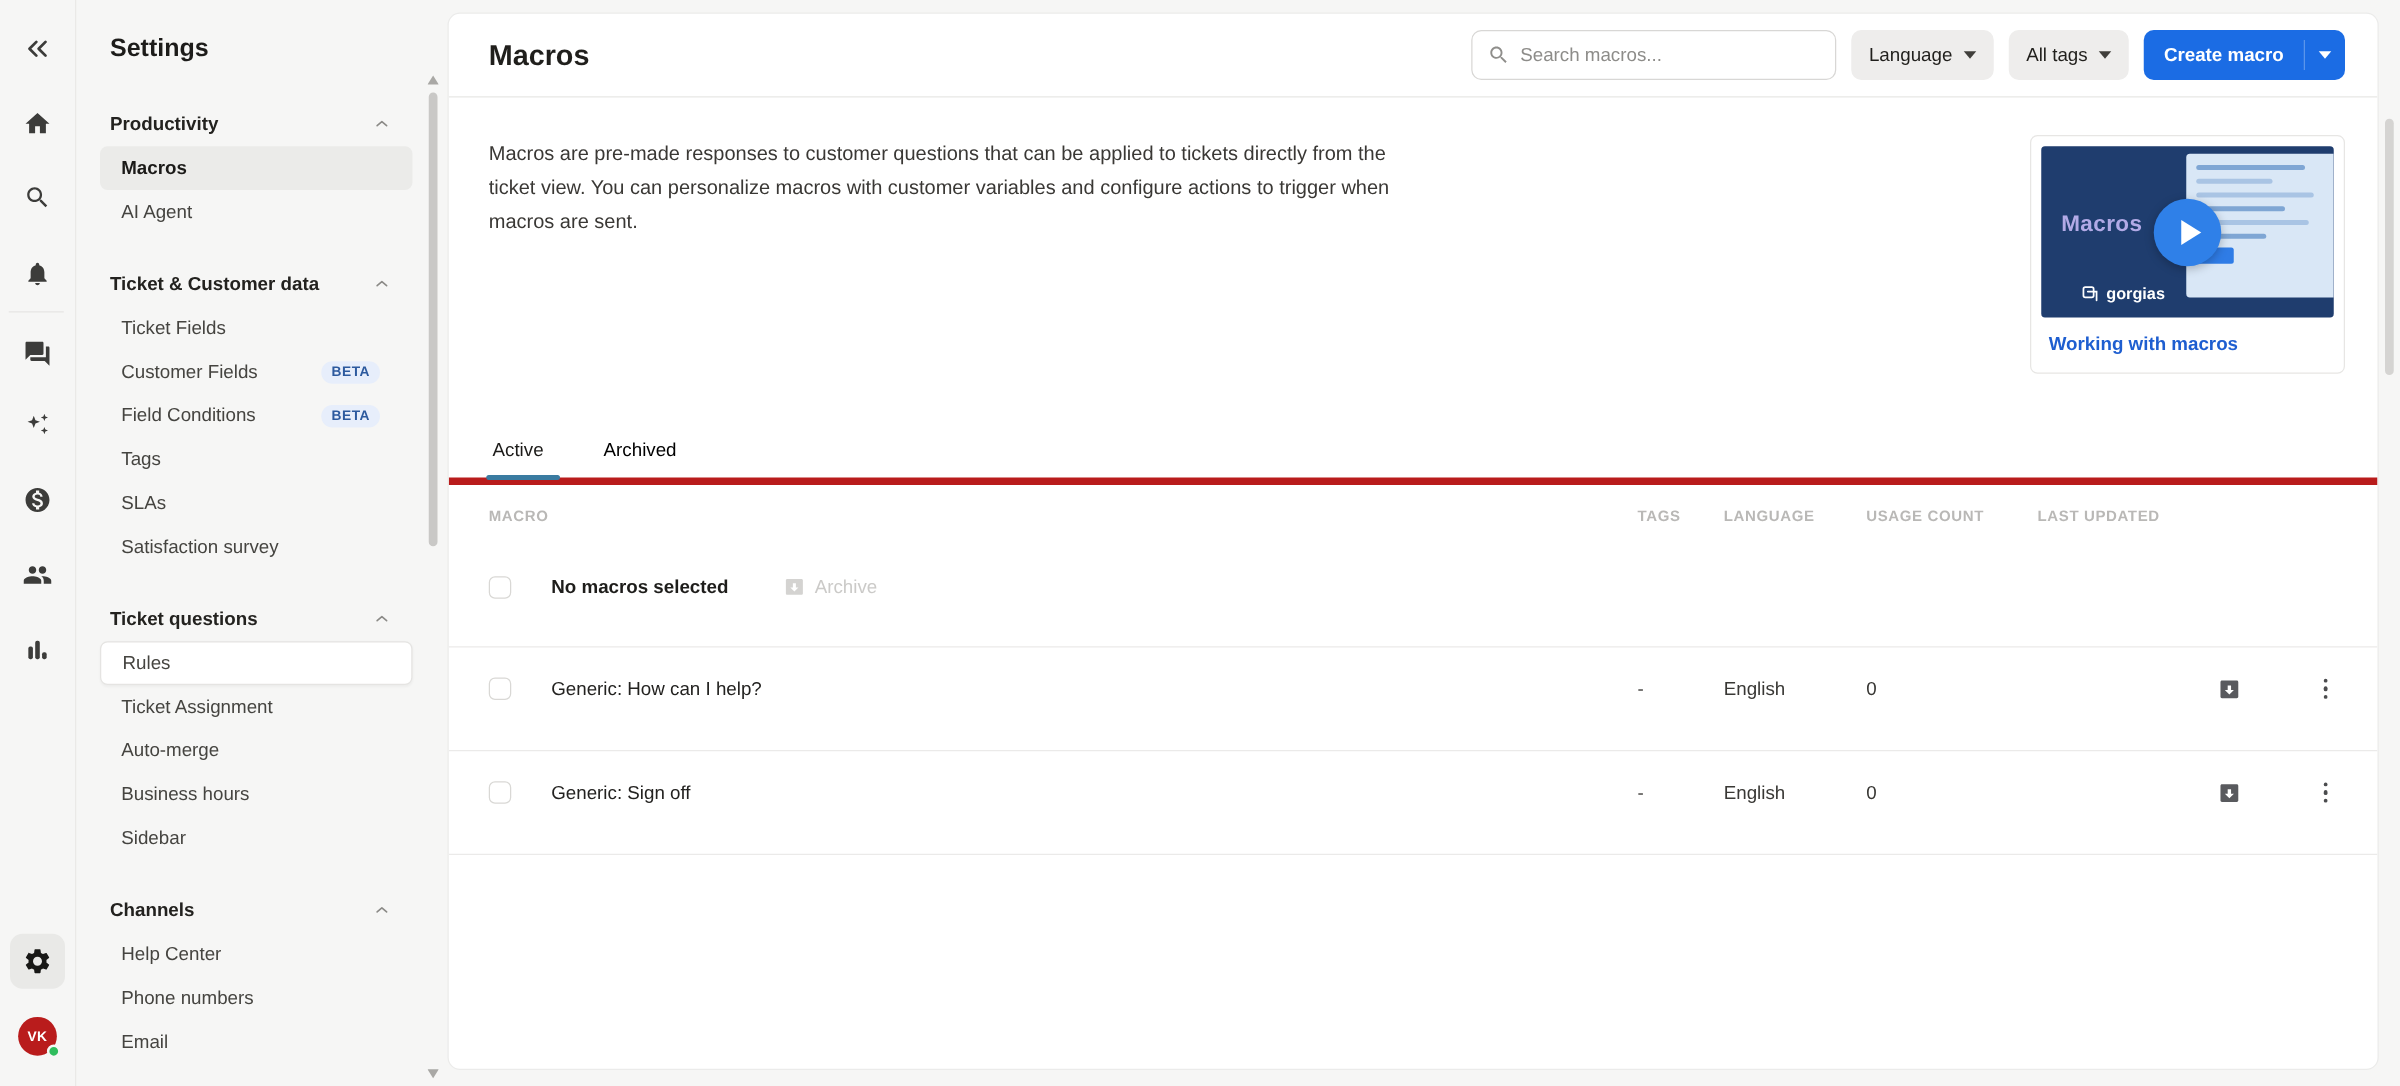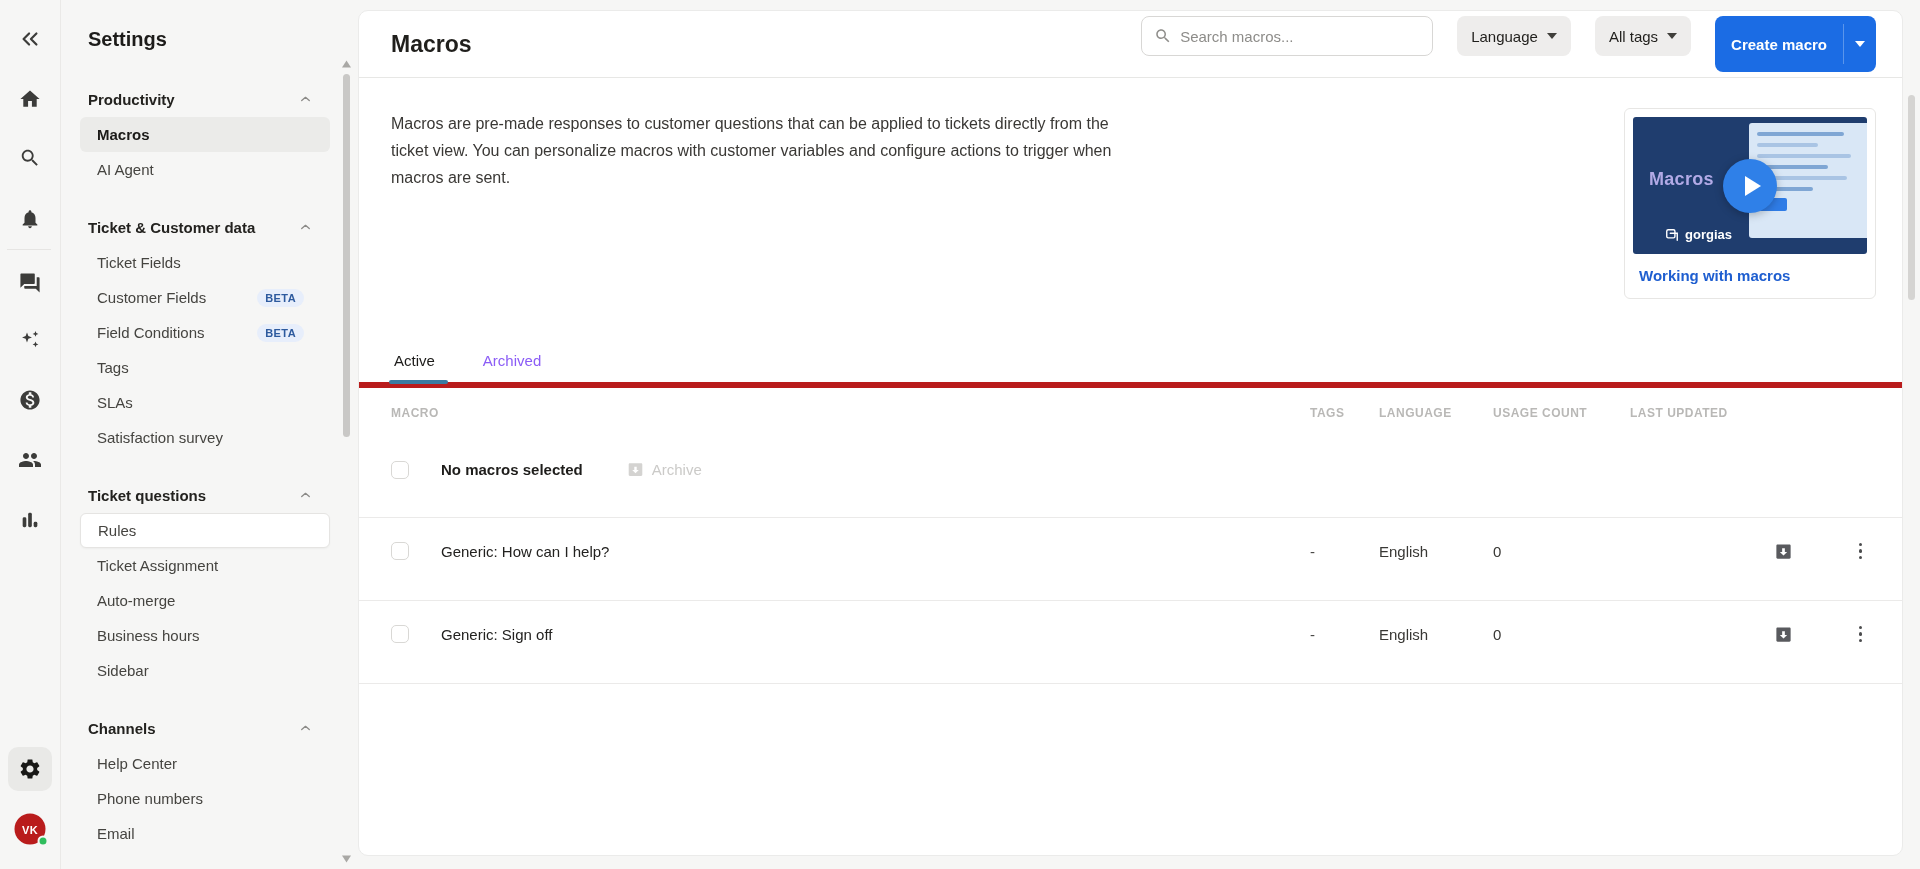--- a/index.html
+++ b/index.html
@@ -45,34 +45,34 @@
   .side-scroll-thumb{ position:absolute; left:343px; top:74px; width:7px; height:363px;
     background:#c9c8c6; border-radius:4px; }
 
   
   .card { position:absolute; left:358px; top:10px; width:1545px; height:846px;
     background:#fff; border:1px solid #ebebea; border-radius:10px; overflow:hidden; }
 
   .card-header { height:67px; border-bottom:1px solid #e7e7e5;
     display:flex; align-items:center; padding:0 26px 0 32px; }
   .page-title { font-size:23px; font-weight:600; color:#201f1c; }
-  .header-controls { margin-left:auto; display:flex; align-items:flex-start; gap:24px; }
+  .header-controls { margin-left:auto; display:flex; align-items:flex-end; gap:12px; }
 
   .search-box { width:292px; height:40px; border:1px solid #d8d7d5; border-radius:8px;
     display:flex; align-items:center; padding:0 10px 0 12px; background:#fff; }
   .search-box input { border:none; outline:none; flex:1; margin-left:8px; font-size:15px;
     font-family:inherit; color:#3a3936; background:transparent; }
   .search-box input::placeholder { color:#8d8c89; }
 
   .gray-btn { height:40px; background:#eeedec; border-radius:8px; display:flex; align-items:center;
     padding:0 14px; font-size:15px; font-weight:500; color:#201f1c; gap:9px; cursor:pointer; }
   .caret-down { width:0; height:0; border-left:5px solid transparent; border-right:5px solid transparent;
     border-top:6px solid #403f3b; }
 
-  .create-btn { height:56px; background:#1b6ce4; border-radius:8px; display:flex; align-items:stretch;
+  .create-btn { height:40px; background:#1b6ce4; border-radius:8px; display:flex; align-items:stretch;
     color:#fff; cursor:pointer; overflow:hidden; }
   .create-btn .label { display:flex; align-items:center; padding:0 16px; font-size:15px; font-weight:600; }
   .create-btn .split { width:1px; background:rgba(255,255,255,.28); margin:8px 0; }
   .create-btn .arrow-seg { width:32px; display:flex; align-items:center; justify-content:center; }
   .create-btn .caret-down { border-top-color:#fff; }
 
   
   .intro { position:relative; height:267px; }
   .description { position:absolute; left:32px; top:32px; width:725px;
     font-size:16px; line-height:27px; color:#3a3835; }
@@ -93,21 +93,21 @@
   .play-btn { position:absolute; left:50%; top:50%; transform:translate(-50%,-50%);
     width:54px; height:54px; border-radius:50%; background:#2f80e8;
     display:flex; align-items:center; justify-content:center; box-shadow:0 2px 8px rgba(0,0,0,.25); }
   .play-tri { width:0; height:0; border-top:10px solid transparent; border-bottom:10px solid transparent;
     border-left:16px solid #fff; margin-left:5px; }
   .video-caption { padding:13px 6px 14px; font-size:15px; font-weight:700; color:#1e5ed0; cursor:pointer; }
 
   
   .tabbar { height:43px; border-bottom:6px solid #b91c1c; display:flex; align-items:flex-end;
     gap:42px; padding-left:32px; }
-  .tab { position:relative; padding:0 3px 13px; font-size:15px; color:#8b5cf6; cursor:pointer; }
+  .tab { position:relative; padding:0 3px 13px; font-size:15px; color:#000000; cursor:pointer; }
   .tab.active { color:#1c1b19; font-weight:500; }
   .tab.active::after { content:""; position:absolute; left:-2px; right:-10px; bottom:-2px;
     height:4px; border-radius:3px; background:#3a7ba1; }
 
   
   .thead { height:50px; display:flex; align-items:center; padding:0 24px 0 32px;
     font-size:12px; font-weight:700; letter-spacing:.5px; color:#b9b8b6; }
   .col-macro { flex:0 0 919px; display:flex; align-items:center; }
   .col-tags { flex:0 0 69px; }
   .col-language { flex:0 0 114px; }

